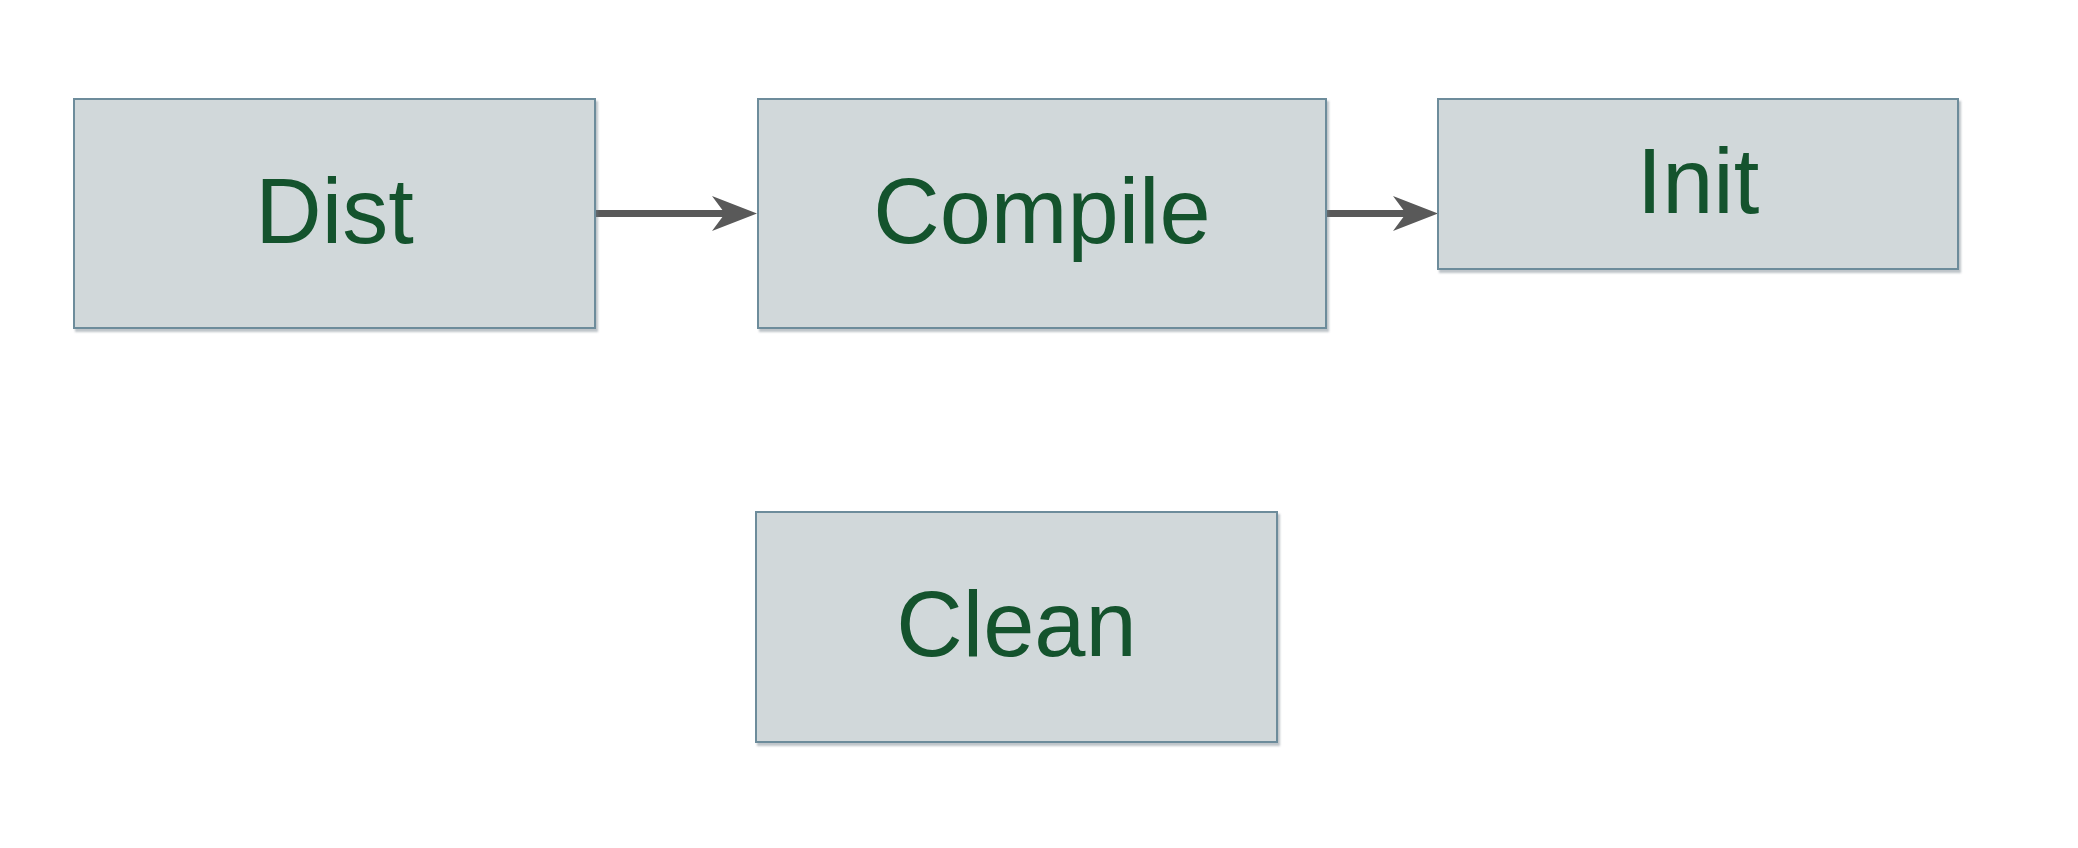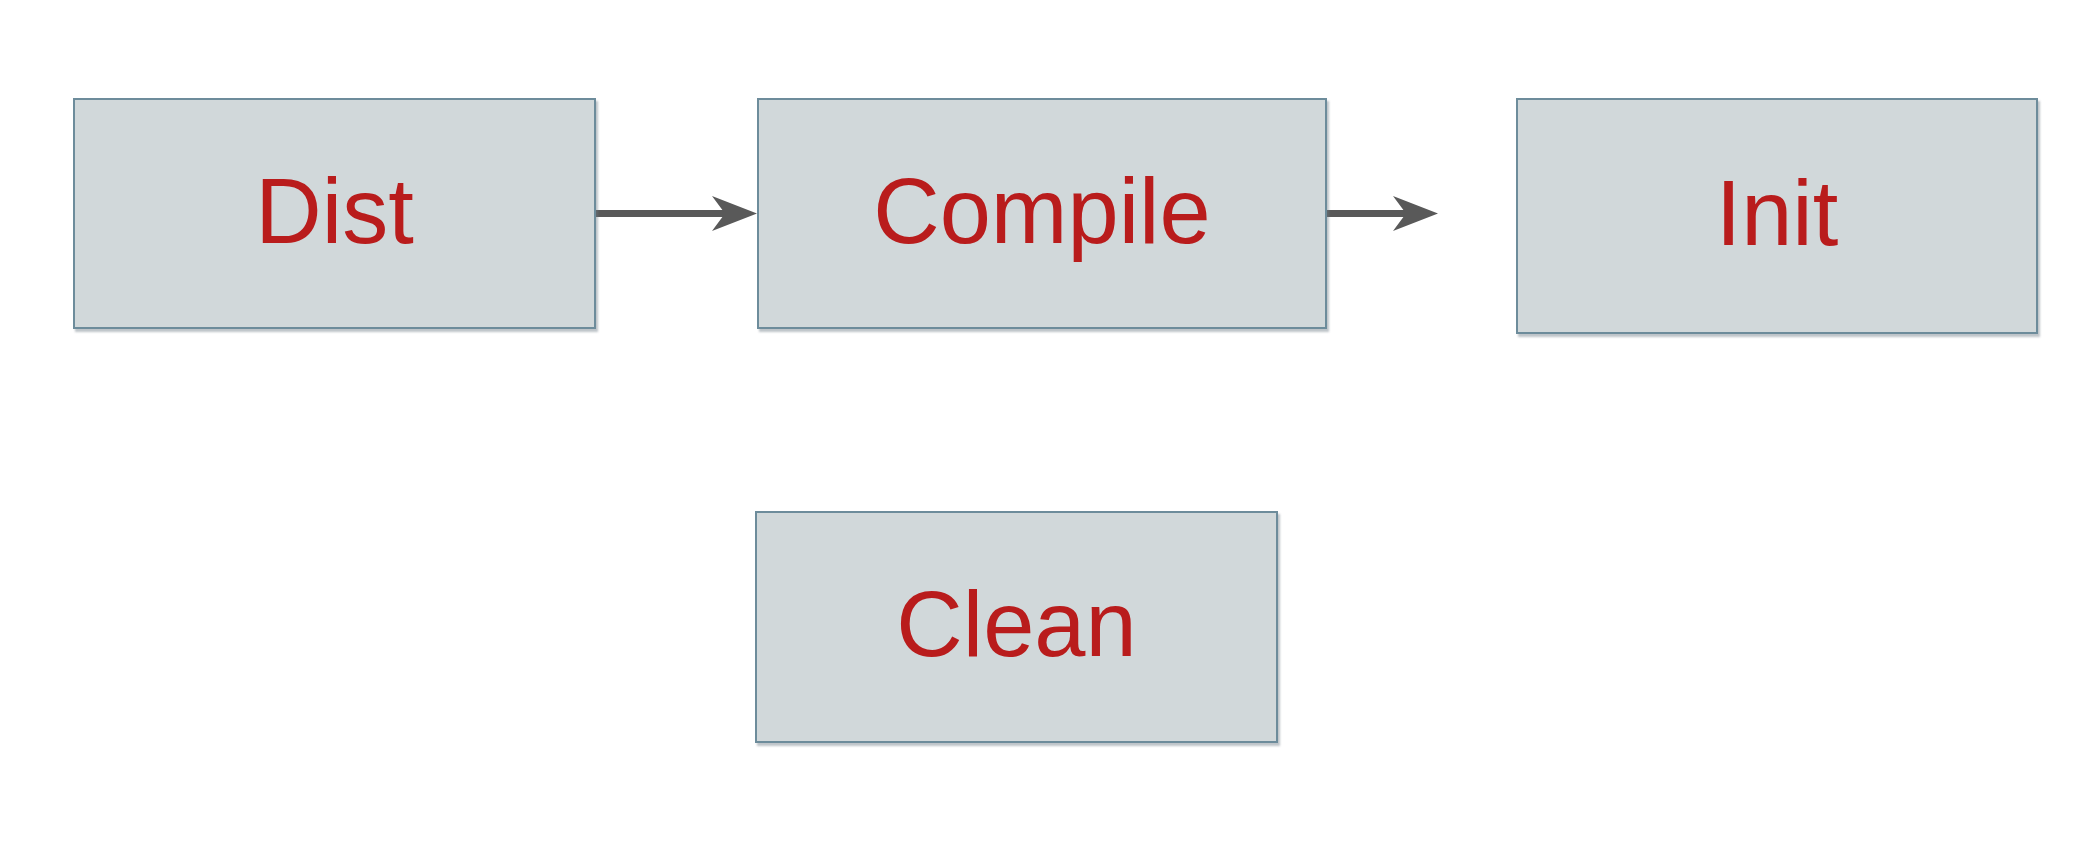--- a/index.html
+++ b/index.html
@@ -29,28 +29,28 @@
     background: #d1d8da;
     border: 2px solid #6d8c9b;
     box-shadow: 2px 3px 2px rgba(110, 125, 135, 0.45);
     display: flex;
     align-items: center;
     justify-content: center;
   }
   .node-label {
     font-size: 92px;
     line-height: 1;
-    color: #b91c1c;
+    color: #14532d;
     letter-spacing: 0px;
     white-space: nowrap;
     padding-bottom: 6px;
   }
   .node-dist    { left: 73px;   top: 98px;  width: 523px; height: 231px; }
   .node-compile { left: 757px;  top: 98px;  width: 570px; height: 231px; }
-  .node-init    { left: 1516px; top: 98px;  width: 522px; height: 236px; }
+  .node-init    { left: 1437px; top: 98px;  width: 522px; height: 172px; }
   .node-clean   { left: 755px;  top: 511px; width: 523px; height: 232px; }
 </style>
 </head>
 <body>
 
 <div class="canvas">
 
   <svg class="edges-layer" width="2078" height="848" viewBox="0 0 2078 848" xmlns="http://www.w3.org/2000/svg">
     <g>
       <line x1="596" y1="213.5" x2="726" y2="213.5" stroke="#595959" stroke-width="7"></line>

